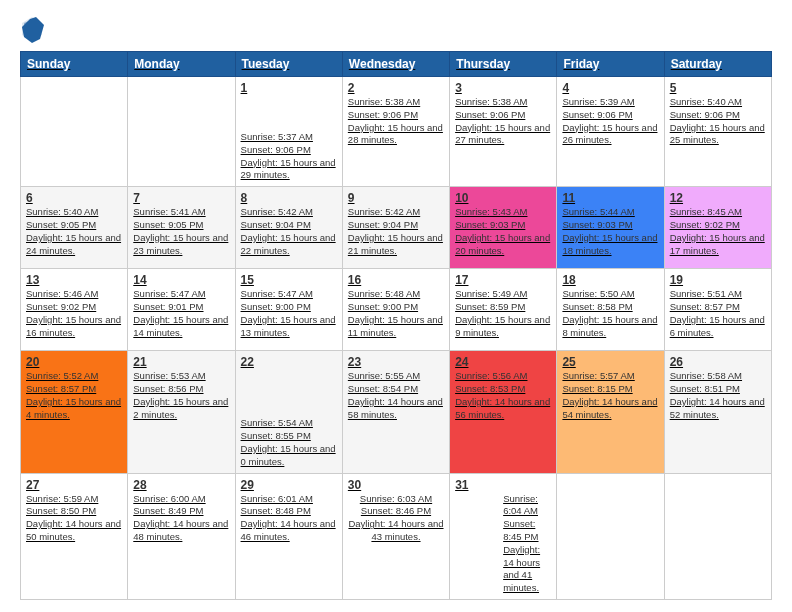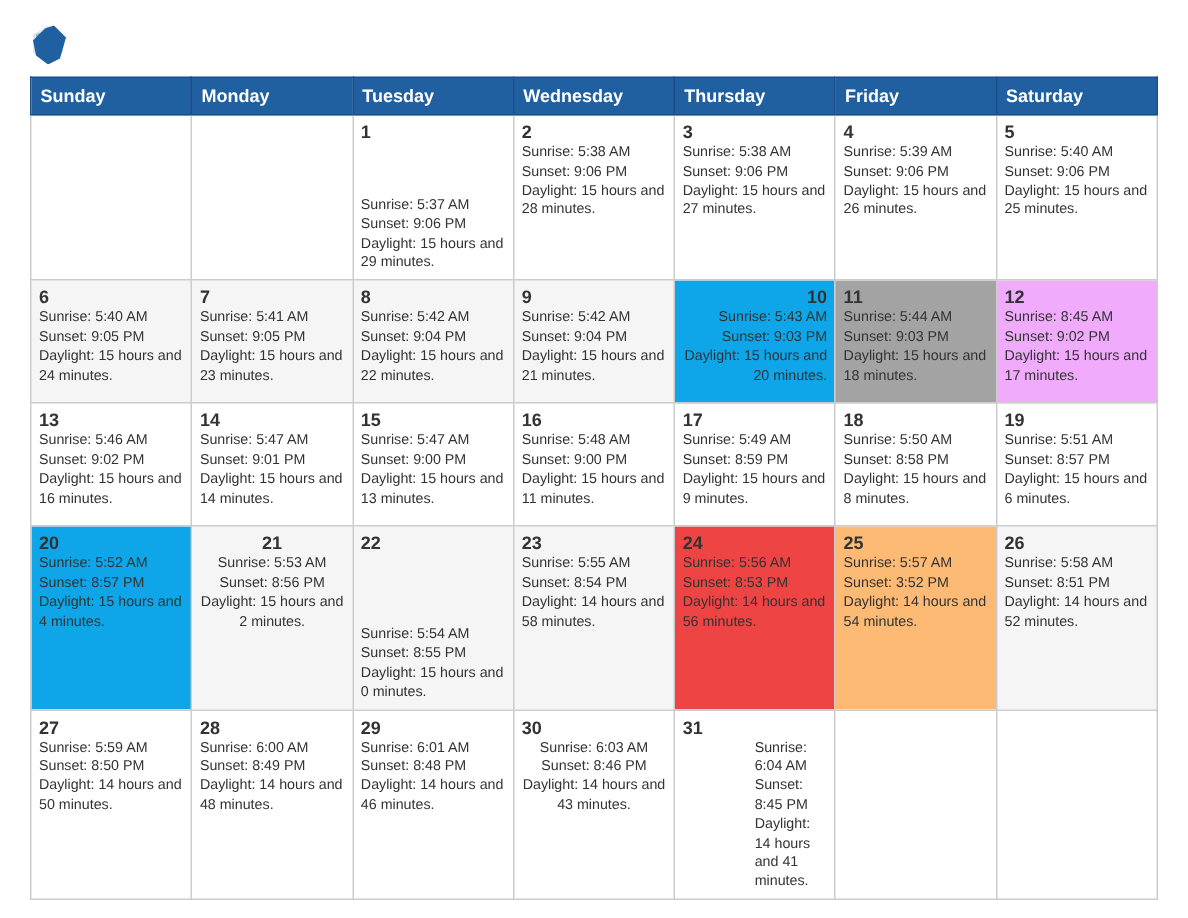--- a/index.html
+++ b/index.html
@@ -8,20 +8,21 @@
       background: #fff;
       width: 792px;
       height: 612px;
       overflow: hidden;
     }
     .page {
       width: 792px;
       height: 488px;
       background: #fff;
       padding: 15px 20px 10px 20px;
+      text-decoration: underline;
     }
     .header {
       display: flex;
       justify-content: space-between;
       align-items: flex-start;
       margin-bottom: 8px;
     }
     .logo {
       display: flex;
       align-items: center;
@@ -188,27 +189,27 @@
             <div class="day-detail" style="white-space: pre-line;">Sunrise: 5:42 AM
 Sunset: 9:04 PM
 Daylight: 15 hours and 22 minutes.</div>
           </td>
           <td style="background: rgb(245, 245, 245);">
             <span class="day-number">9</span>
             <div class="day-detail" style="white-space: pre-line;">Sunrise: 5:42 AM
 Sunset: 9:04 PM
 Daylight: 15 hours and 21 minutes.</div>
           </td>
-          <td style="background: #0ea5e9; text-align: right;">
+          <td style="background: #ec4899;">
             <span class="day-number">10</span>
             <div class="day-detail" style="white-space: pre-line;">Sunrise: 5:43 AM
 Sunset: 9:03 PM
 Daylight: 15 hours and 20 minutes.</div>
           </td>
-          <td style="background: #a3a3a3;">
+          <td style="background: #3b82f6;">
             <span class="day-number">11</span>
             <div class="day-detail" style="white-space: pre-line;">Sunrise: 5:44 AM
 Sunset: 9:03 PM
 Daylight: 15 hours and 18 minutes.</div>
           </td>
           <td style="background: #f0abfc;">
             <span class="day-number">12</span>
             <div class="day-detail" style="white-space: pre-line;">Sunrise: 8:45 AM
 Sunset: 9:02 PM
 Daylight: 15 hours and 17 minutes.</div>
@@ -252,27 +253,27 @@
 Daylight: 15 hours and 8 minutes.</div>
           </td>
           <td>
             <span class="day-number">19</span>
             <div class="day-detail" style="white-space: pre-line;">Sunrise: 5:51 AM
 Sunset: 8:57 PM
 Daylight: 15 hours and 6 minutes.</div>
           </td>
         </tr>
         <tr>
-          <td style="background: #0ea5e9;">
+          <td style="background: #f97316;">
             <span class="day-number">20</span>
             <div class="day-detail" style="white-space: pre-line;">Sunrise: 5:52 AM
 Sunset: 8:57 PM
 Daylight: 15 hours and 4 minutes.</div>
           </td>
-          <td style="background: rgb(245, 245, 245); text-align: center;">
+          <td style="background: rgb(245, 245, 245);">
             <span class="day-number">21</span>
             <div class="day-detail" style="white-space: pre-line;">Sunrise: 5:53 AM
 Sunset: 8:56 PM
 Daylight: 15 hours and 2 minutes.</div>
           </td>
           <td style="background: rgb(245, 245, 245);">
             <span class="day-number">22</span>
             <div class="day-detail" style="white-space: pre-line; margin-top: 48px;">Sunrise: 5:54 AM
 Sunset: 8:55 PM
 Daylight: 15 hours and 0 minutes.</div>
@@ -285,21 +286,21 @@
           </td>
           <td style="background: #ef4444;">
             <span class="day-number">24</span>
             <div class="day-detail" style="white-space: pre-line;">Sunrise: 5:56 AM
 Sunset: 8:53 PM
 Daylight: 14 hours and 56 minutes.</div>
           </td>
           <td style="background: #fdba74;">
             <span class="day-number">25</span>
             <div class="day-detail" style="white-space: pre-line;">Sunrise: 5:57 AM
-Sunset: 3:52 PM
+Sunset: 8:15 PM
 Daylight: 14 hours and 54 minutes.</div>
           </td>
           <td style="background: rgb(245, 245, 245);">
             <span class="day-number">26</span>
             <div class="day-detail" style="white-space: pre-line;">Sunrise: 5:58 AM
 Sunset: 8:51 PM
 Daylight: 14 hours and 52 minutes.</div>
           </td>
         </tr>
         <tr>

